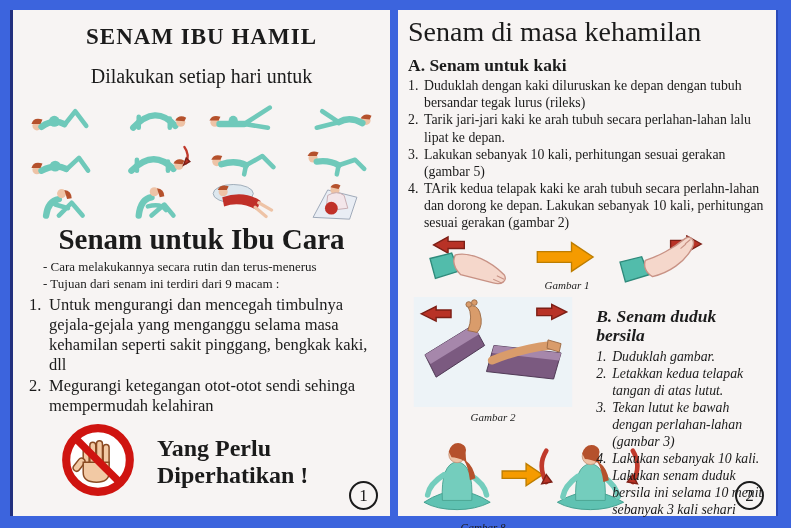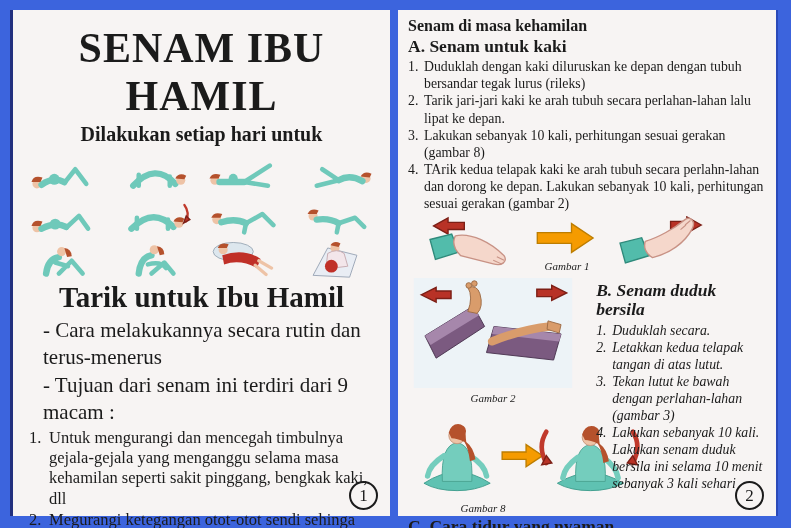--- a/index.html
+++ b/index.html
@@ -14,45 +14,45 @@
   .panel{
     background:#f7f4f3;
     width:380px;height:506px;
     position:relative;
     box-sizing:border-box;
   }
   .panel.left{border-left:3px solid #22307e;padding:4px 8px;}
   .panel.right{border-right:2px solid #2a49b8;padding:8px 10px 4px 10px;}
 
   
-  .lp-title{font-size:42px;font-weight:bold;text-align:center;margin-top:10px;letter-spacing:1px;}
-  .lp-sub{font-size:20px;font-weight:bold;text-align:center;line-height:1.25;margin-top:2px;}
+  .lp-title{font-size:23px;font-weight:bold;text-align:center;margin-top:10px;letter-spacing:1px;}
+  .lp-sub{font-size:20px;font-weight:normal;text-align:center;line-height:1.25;margin-top:14px;}
   .pose-grid{
     display:grid;grid-template-columns:repeat(4,1fr);
     width:356px;margin:4px auto 0 auto;row-gap:1px;
   }
   .pose-cell{display:flex;align-items:center;justify-content:center;}
   .lp-h2{font-size:29px;font-weight:bold;text-align:center;margin-top:2px;}
-  .lp-dashes{font-size:21px;margin:3px 0 0 22px;line-height:1.3;}
+  .lp-dashes{font-size:13px;margin:3px 0 0 22px;line-height:1.3;}
   .lp-list{font-size:16.5px;margin:2px 0 0 8px;}
   .li-row{display:flex;line-height:1.22;margin-top:1px;}
   .li-n{flex:none;width:20px;}
   .li-t{flex:1;padding-right:4px;}
   .warn-row{display:flex;align-items:center;margin:6px 0 0 40px;}
   .warn-title{font-size:24px;font-weight:bold;margin-left:22px;}
   .pagenum{
     position:absolute;right:12px;bottom:6px;
     width:25px;height:25px;border:2px solid #1b1b1b;border-radius:50%;
     font-size:17px;display:flex;align-items:center;justify-content:center;
     background:transparent;
   }
 
   
-  .rp-title{font-size:16px;font-weight:bold;line-height:1;}
-  .rp-h{font-size:17.5px;font-weight:bold;margin-top:3px;line-height:1.1;}
+  .rp-title{font-size:28px;font-weight:normal;line-height:1;}
+  .rp-h{font-size:17.5px;font-weight:bold;margin-top:10px;line-height:1.1;}
   .rp-items{font-size:13.8px;margin-top:2px;}
   .ri-row{display:flex;line-height:1.24;}
   .ri-n{flex:none;width:16px;}
   .ri-t{flex:1;}
   .fig-label{font-size:11px;font-style:italic;text-align:center;margin-top:0px;}
   .g1-row{display:flex;align-items:center;justify-content:flex-start;margin:4px 0 0 14px;gap:12px;}
   .g1-mid{display:flex;flex-direction:column;align-items:center;}
   .mid-row{display:flex;margin-top:2px;}
   .mid-left{width:52%;flex:none;}
   .mid-right{width:48%;flex:none;padding-left:2px;box-sizing:border-box;font-style:italic;}
@@ -182,21 +182,21 @@
         <svg width="84" height="42" viewBox="0 0 84 46">
           <polygon points="18,42 34,12 66,20 58,44" fill="#e9edf4" stroke="#98a3b3"></polygon>
           <circle class="f-skin" cx="42" cy="12" r="5"></circle>
             <path class="f-hair" d="M37 9 q4 -6 11 -2 l-2 4 z"></path>
           <path d="M34 18 q10 -6 18 0 l4 14 -24 3 z" fill="#f3e6ea" stroke="#c5a8ae"></path>
           <circle cx="38" cy="32" r="7" fill="#c03028"></circle>
         </svg>
       </div>
     </div>
 
-    <div class="lp-h2">Tarik untuk Ibu Hamil</div>
+    <div class="lp-h2">Senam untuk Ibu Cara</div>
     <div class="lp-dashes">
       <div>- Cara melakukannya secara rutin dan terus-menerus</div>
       <div>- Tujuan dari senam ini terdiri dari 9 macam :</div>
     </div>
 
     <div class="lp-list">
       <div class="li-row">
         <span class="li-n">1.</span>
         <span class="li-t">Untuk mengurangi dan mencegah timbulnya gejala-gejala yang menganggu selama masa kehamilan seperti sakit pinggang, bengkak kaki, dll</span>
       </div>
@@ -235,21 +235,21 @@
       <div class="ri-row">
         <span class="ri-n">1.</span>
         <span class="ri-t">Duduklah dengan kaki diluruskan ke depan dengan tubuh bersandar tegak lurus (rileks)</span>
       </div>
       <div class="ri-row">
         <span class="ri-n">2.</span>
         <span class="ri-t">Tarik jari-jari kaki ke arah tubuh secara perlahan-lahan lalu lipat ke depan.</span>
       </div>
       <div class="ri-row">
         <span class="ri-n">3.</span>
-        <span class="ri-t">Lakukan sebanyak 10 kali, perhitungan sesuai gerakan (gambar 8)</span>
+        <span class="ri-t">Lakukan sebanyak 10 kali, perhitungan sesuai gerakan (gambar 5)</span>
       </div>
       <div class="ri-row">
         <span class="ri-n">4.</span>
         <span class="ri-t">TArik kedua telapak kaki ke arah tubuh secara perlahn-lahan dan dorong ke depan. Lakukan sebanyak 10 kali, perhitungan sesuai gerakan (gambar 2)</span>
       </div>
     </div>
 
     <div class="g1-row">
       <span>
         <svg width="100" height="56" viewBox="0 0 105 62">
@@ -321,21 +321,21 @@
           </svg>
           <div class="fig-label g3-label">Gambar 8</div>
         </div>
       </div>
 
       <div class="mid-right">
         <div class="rp-h">B. Senam duduk bersila</div>
         <div class="rp-items">
           <div class="ri-row">
             <span class="ri-n">1.</span>
-            <span class="ri-t">Duduklah secara.</span>
+            <span class="ri-t">Duduklah gambar.</span>
           </div>
           <div class="ri-row">
             <span class="ri-n">2.</span>
             <span class="ri-t">Letakkan kedua telapak tangan di atas lutut.</span>
           </div>
           <div class="ri-row">
             <span class="ri-n">3.</span>
             <span class="ri-t">Tekan lutut ke bawah dengan perlahan-lahan (gambar 3)</span>
           </div>
           <div class="ri-row">

